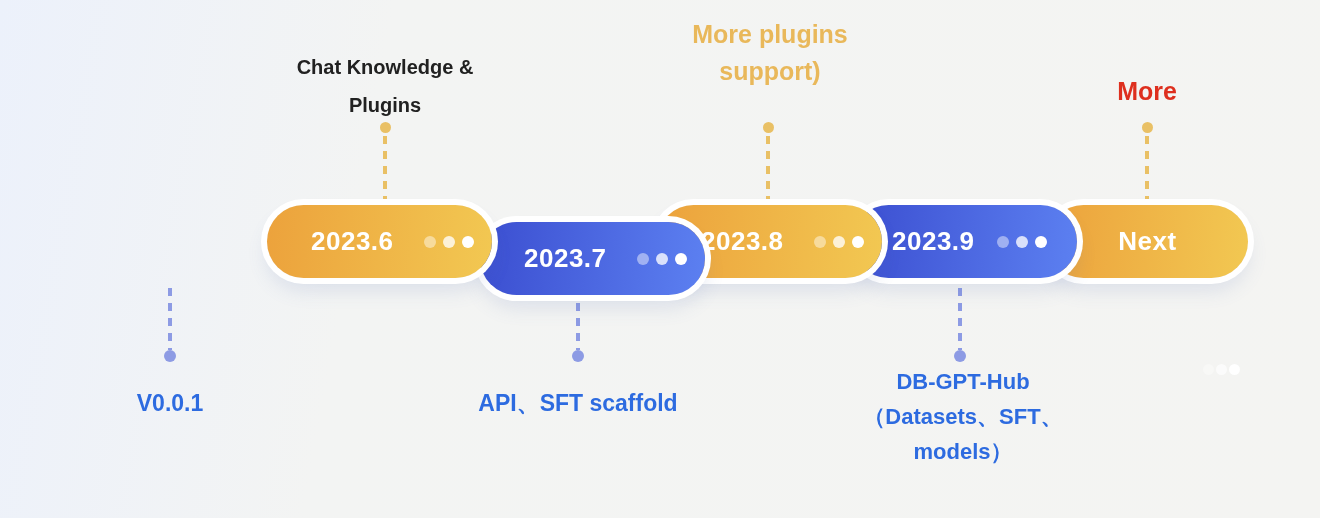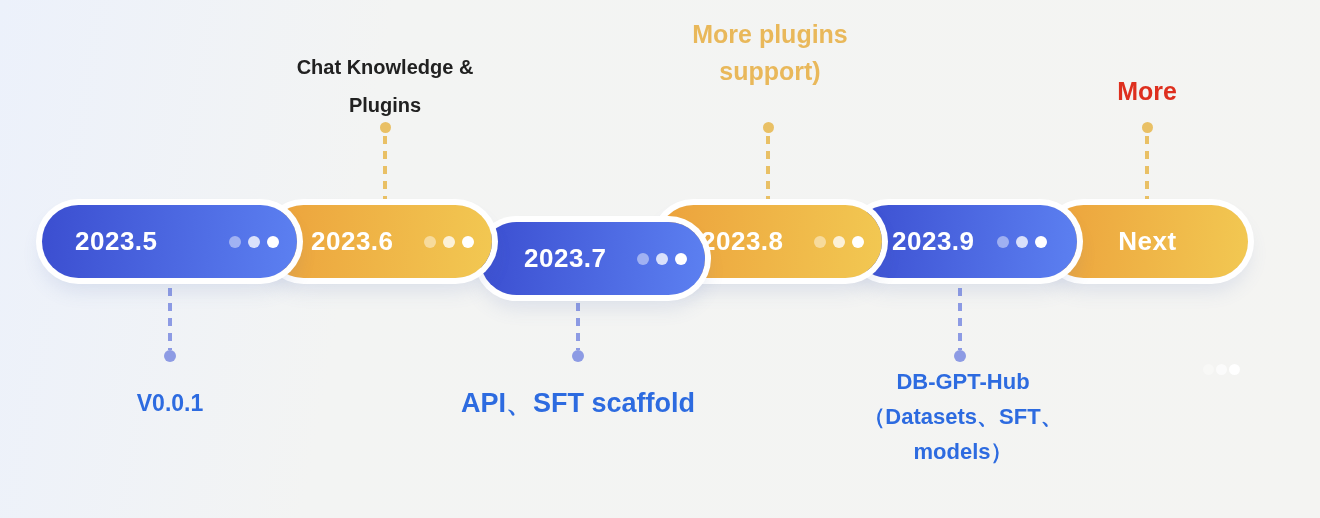--- a/index.html
+++ b/index.html
@@ -76,28 +76,20 @@
     <div>More</div>
   </div>
 
   <span class="conn-dot conn-dot--top" style="left:380px;"></span>
   <span class="conn conn--top ct" style="left:383px;"></span>
   <span class="conn-dot conn-dot--top" style="left:763px;"></span>
   <span class="conn conn--top ct" style="left:766px;"></span>
   <span class="conn-dot conn-dot--top" style="left:1142px;"></span>
   <span class="conn conn--top ct" style="left:1145px;"></span>
 
-  <div class="pill pill--blue pill--p1">
-    <span>2023.5</span>
-    <span class="pill-dots">
-        <i></i>
-        <i></i>
-        <i></i>
-      </span>
-  </div>
   <div class="pill pill--gold pill--p2">
     <span>2023.6</span>
     <span class="pill-dots">
         <i></i>
         <i></i>
         <i></i>
       </span>
   </div>
   <div class="pill pill--blue pill--p3">
     <span>2023.7</span>
@@ -131,21 +123,21 @@
   <span class="conn-dot conn-dot--bottom" style="left:164px;"></span>
   <span class="conn conn--bottom cb" style="left:576px;"></span>
   <span class="conn-dot conn-dot--bottom" style="left:572px;"></span>
   <span class="conn conn--bottom cb" style="left:958px;"></span>
   <span class="conn-dot conn-dot--bottom" style="left:954px;"></span>
 
   <div class="note note--blue" style="left:170px; top:386px; font-size:23px;">
     <div>V0.0.1</div>
   </div>
 
-  <div class="note note--blue" style="left:578px; top:386px; font-size:27px;">
+  <div class="note note--blue" style="left:578px; top:386px; font-size:23px;">
     <div>API、SFT scaffold</div>
   </div>
 
   <div class="note note--blue" style="left:963px; top:364px;">
     <div>DB-GPT-Hub</div>
     <div>（Datasets、SFT、</div>
     <div>models）</div>
   </div>
 
   <span class="bg-dots">

